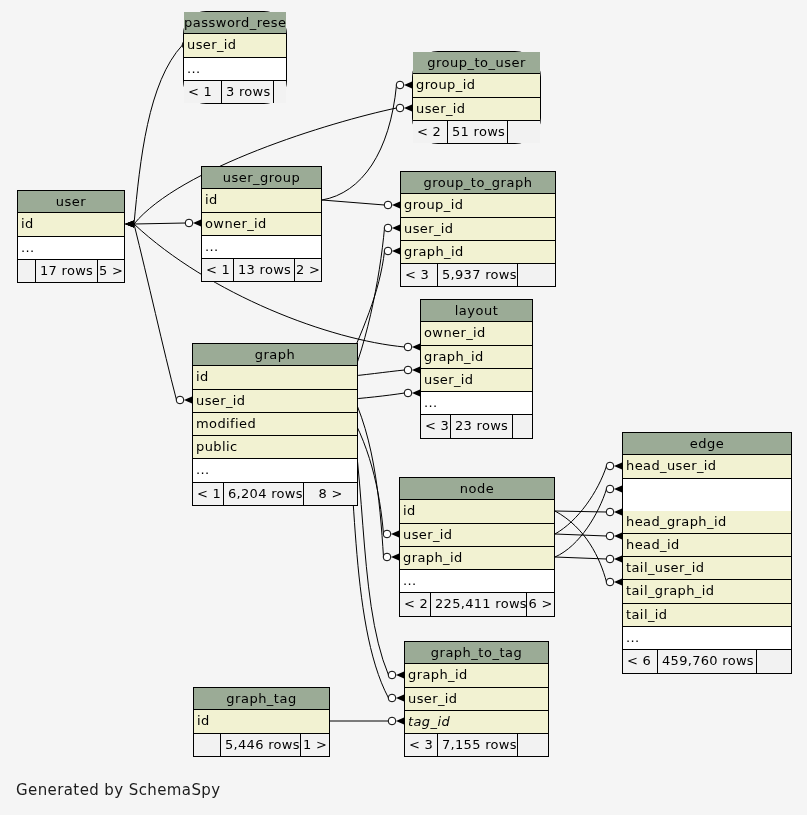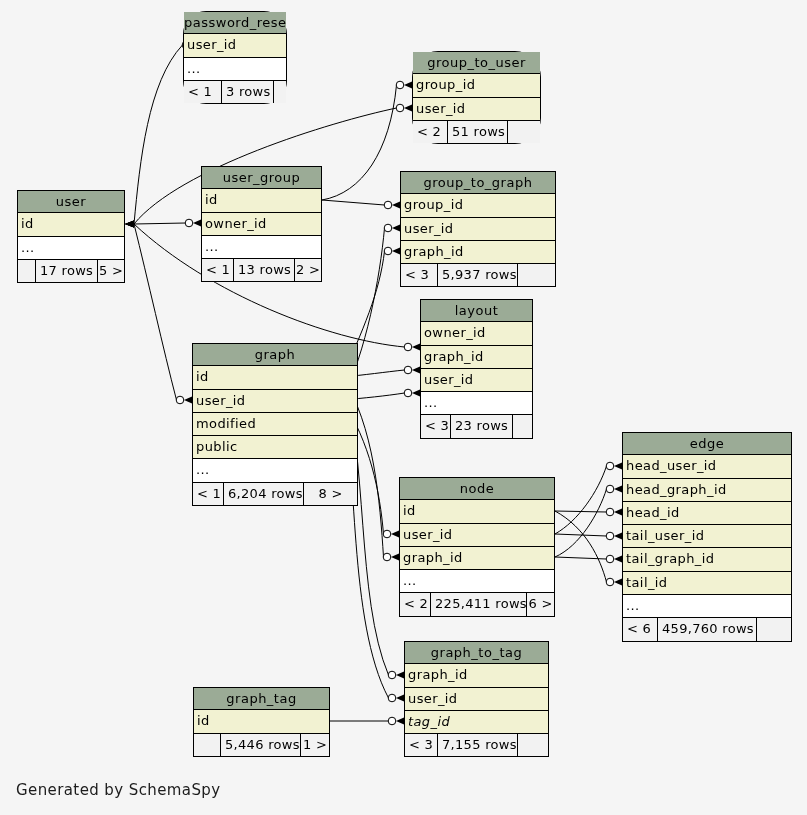--- a/index.html
+++ b/index.html
@@ -193,21 +193,21 @@
         <div class="col" style="background: rgb(255, 255, 255);">...</div>
         <div class="ftr" style="background: rgb(242, 242, 242);">
           <div class="cell" style="width: 31px;">&lt; 2</div>
           <div class="cell" style="width: 96px;">225,411 rows</div>
           <div class="cell">6 &gt;</div>
         </div>
       </div>
       <div class="tbl" style="left: 622px; top: 432px; width: 170px;">
         <div class="hdr" style="background: rgb(155, 171, 150);">edge</div>
         <div class="col" style="background: rgb(242, 242, 210);">head_user_id</div>
-        <div class="col" style="background: rgb(242, 242, 210);">head_graph_id</div>
+        <div class="col" style="background: rgb(242, 242, 210); margin-top: 32px;">head_graph_id</div>
         <div class="col" style="background: rgb(242, 242, 210);">head_id</div>
         <div class="col" style="background: rgb(242, 242, 210);">tail_user_id</div>
         <div class="col" style="background: rgb(242, 242, 210);">tail_graph_id</div>
         <div class="col" style="background: rgb(242, 242, 210);">tail_id</div>
         <div class="col" style="background: rgb(255, 255, 255);">...</div>
         <div class="ftr" style="background: rgb(242, 242, 242);">
           <div class="cell" style="width: 35px;">&lt; 6</div>
           <div class="cell" style="width: 99px;">459,760 rows</div>
           <div class="cell"></div>
         </div>

